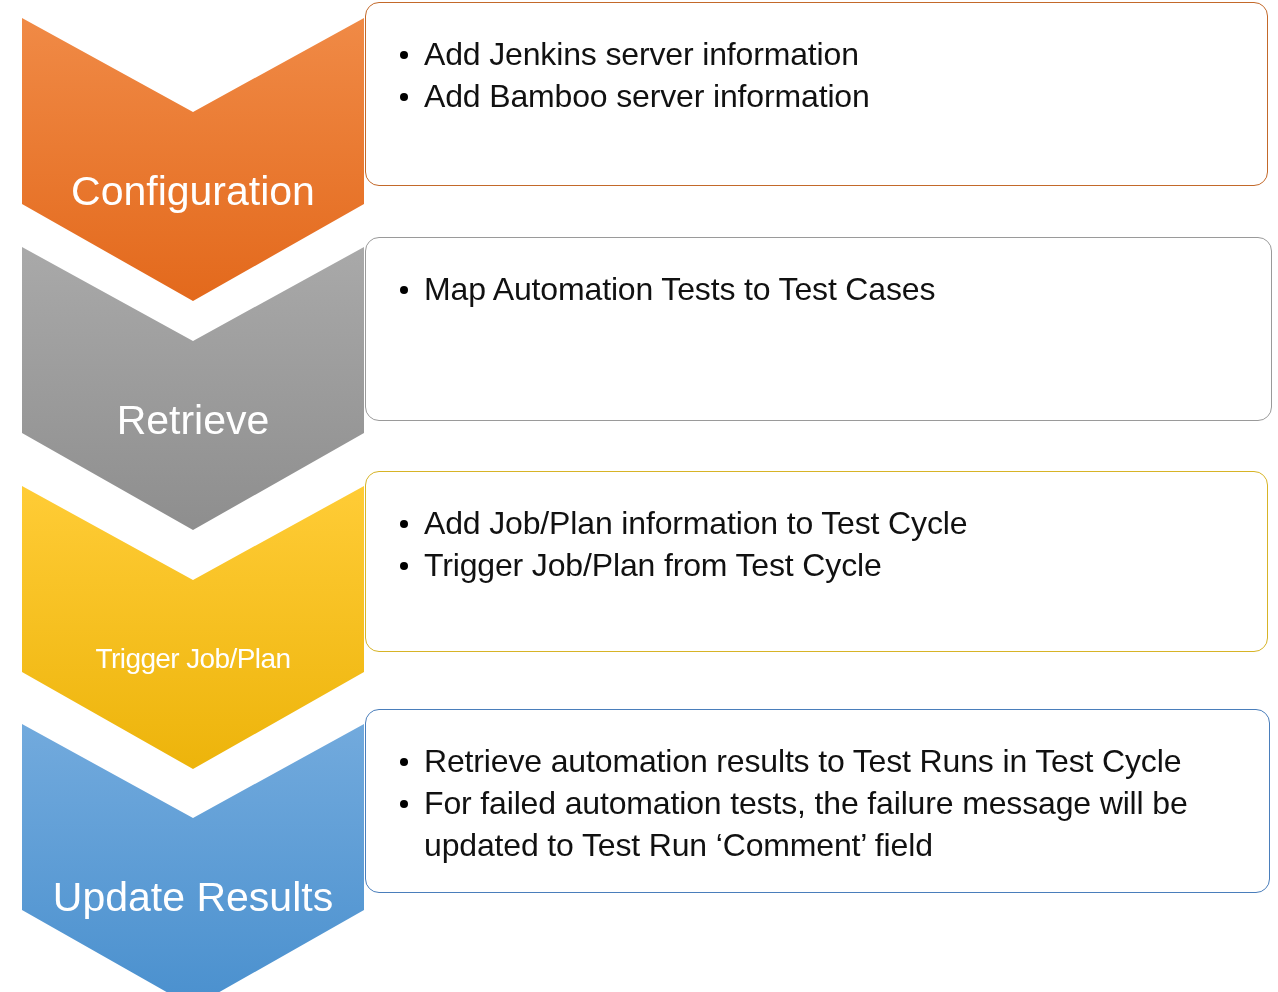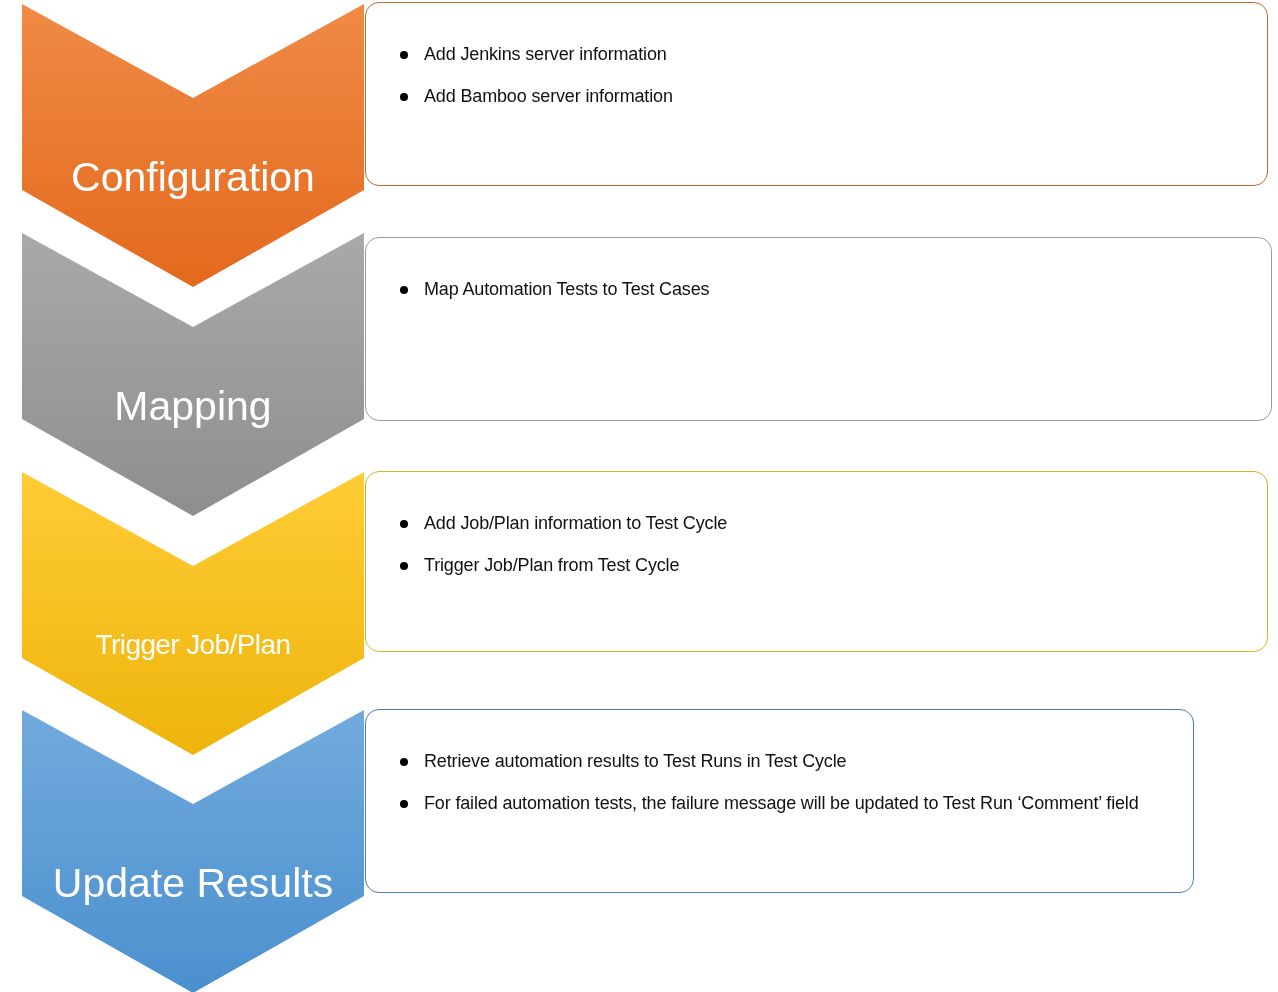--- a/index.html
+++ b/index.html
@@ -5,21 +5,21 @@
   html,body{margin:0;padding:0;background:#ffffff;}
   body{
     width:1278px;height:992px;position:relative;overflow:hidden;
     font-family:"Liberation Sans","DejaVu Sans",sans-serif;
     -webkit-font-smoothing:antialiased;
   }
   #diagram{position:absolute;left:0;top:0;width:1278px;height:992px;}
 
   
   .stage{position:absolute;left:0;}
-  .chev-wrap{position:absolute;left:0;top:2px;width:380px;height:292px;}
+  .chev-wrap{position:absolute;left:0;top:16px;width:380px;height:292px;}
   .chev-svg{position:absolute;left:0;top:0;width:380px;height:292px;display:block;}
   .chev-label{
     position:absolute;
     left:22px;width:342px;
     text-align:center;
     color:#ffffff;
     font-size:41px;
     line-height:46px;
     letter-spacing:0px;
     white-space:nowrap;
@@ -36,21 +36,21 @@
     box-sizing:border-box;
   }
   .card ul{
     list-style:none;
     margin:0;padding:0;
   }
   .card li{
     position:relative;
     padding-left:30px;
     color:#111111;
-    font-size:18px;
+    font-size:32px;
     line-height:42px;
     letter-spacing:-0.15px;
   }
   .card li::before{
     content:"";
     position:absolute;
     left:6px;top:18px;
     width:8px;height:8px;
     border-radius:50%;
     background:#000000;
@@ -86,21 +86,21 @@
     <div class="chev-wrap">
       <svg class="chev-svg" viewBox="0 0 380 292" preserveAspectRatio="none">
         <defs>
           <linearGradient id="g2" x1="0" y1="0" x2="0" y2="1">
             <stop offset="0%" stop-color="#A9A9A9"></stop>
             <stop offset="100%" stop-color="#8E8E8E"></stop>
           </linearGradient>
         </defs>
         <path d="M22 2 L193 96 L364 2 L364 188 L193 285 L22 188 Z" fill="url(#g2)"></path>
       </svg>
-      <div class="chev-label" style="top:152px;">Mapping</div>
+      <div class="chev-label" style="top:152px;">Retrieve</div>
     </div>
     <div class="card" style="left:365px;top:8px;width:907px;height:184px;border-color:#9A9A9A;padding:30px 18px 16px 28px;">
       <ul>
         <li>Map Automation Tests to Test Cases</li>
       </ul>
     </div>
   </div>
 
   <div class="stage" style="top:468px;height:292px;">
     <div class="chev-wrap">
@@ -129,21 +129,21 @@
         <defs>
           <linearGradient id="g4" x1="0" y1="0" x2="0" y2="1">
             <stop offset="0%" stop-color="#72AADD"></stop>
             <stop offset="100%" stop-color="#4A90CE"></stop>
           </linearGradient>
         </defs>
         <path d="M22 2 L193 96 L364 2 L364 188 L193 285 L22 188 Z" fill="url(#g4)"></path>
       </svg>
       <div class="chev-label" style="top:152px;">Update Results</div>
     </div>
-    <div class="card" style="left:365px;top:3px;width:829px;height:184px;border-color:#4A7EBB;padding:30px 18px 0 28px;">
+    <div class="card" style="left:365px;top:3px;width:905px;height:184px;border-color:#4A7EBB;padding:30px 18px 0 28px;">
       <ul>
         <li>Retrieve automation results to Test Runs in Test Cycle</li>
         <li>For failed automation tests, the failure message will be updated to Test Run ‘Comment’ field</li>
       </ul>
     </div>
   </div>
 
 </div>
 
 </body></html>

